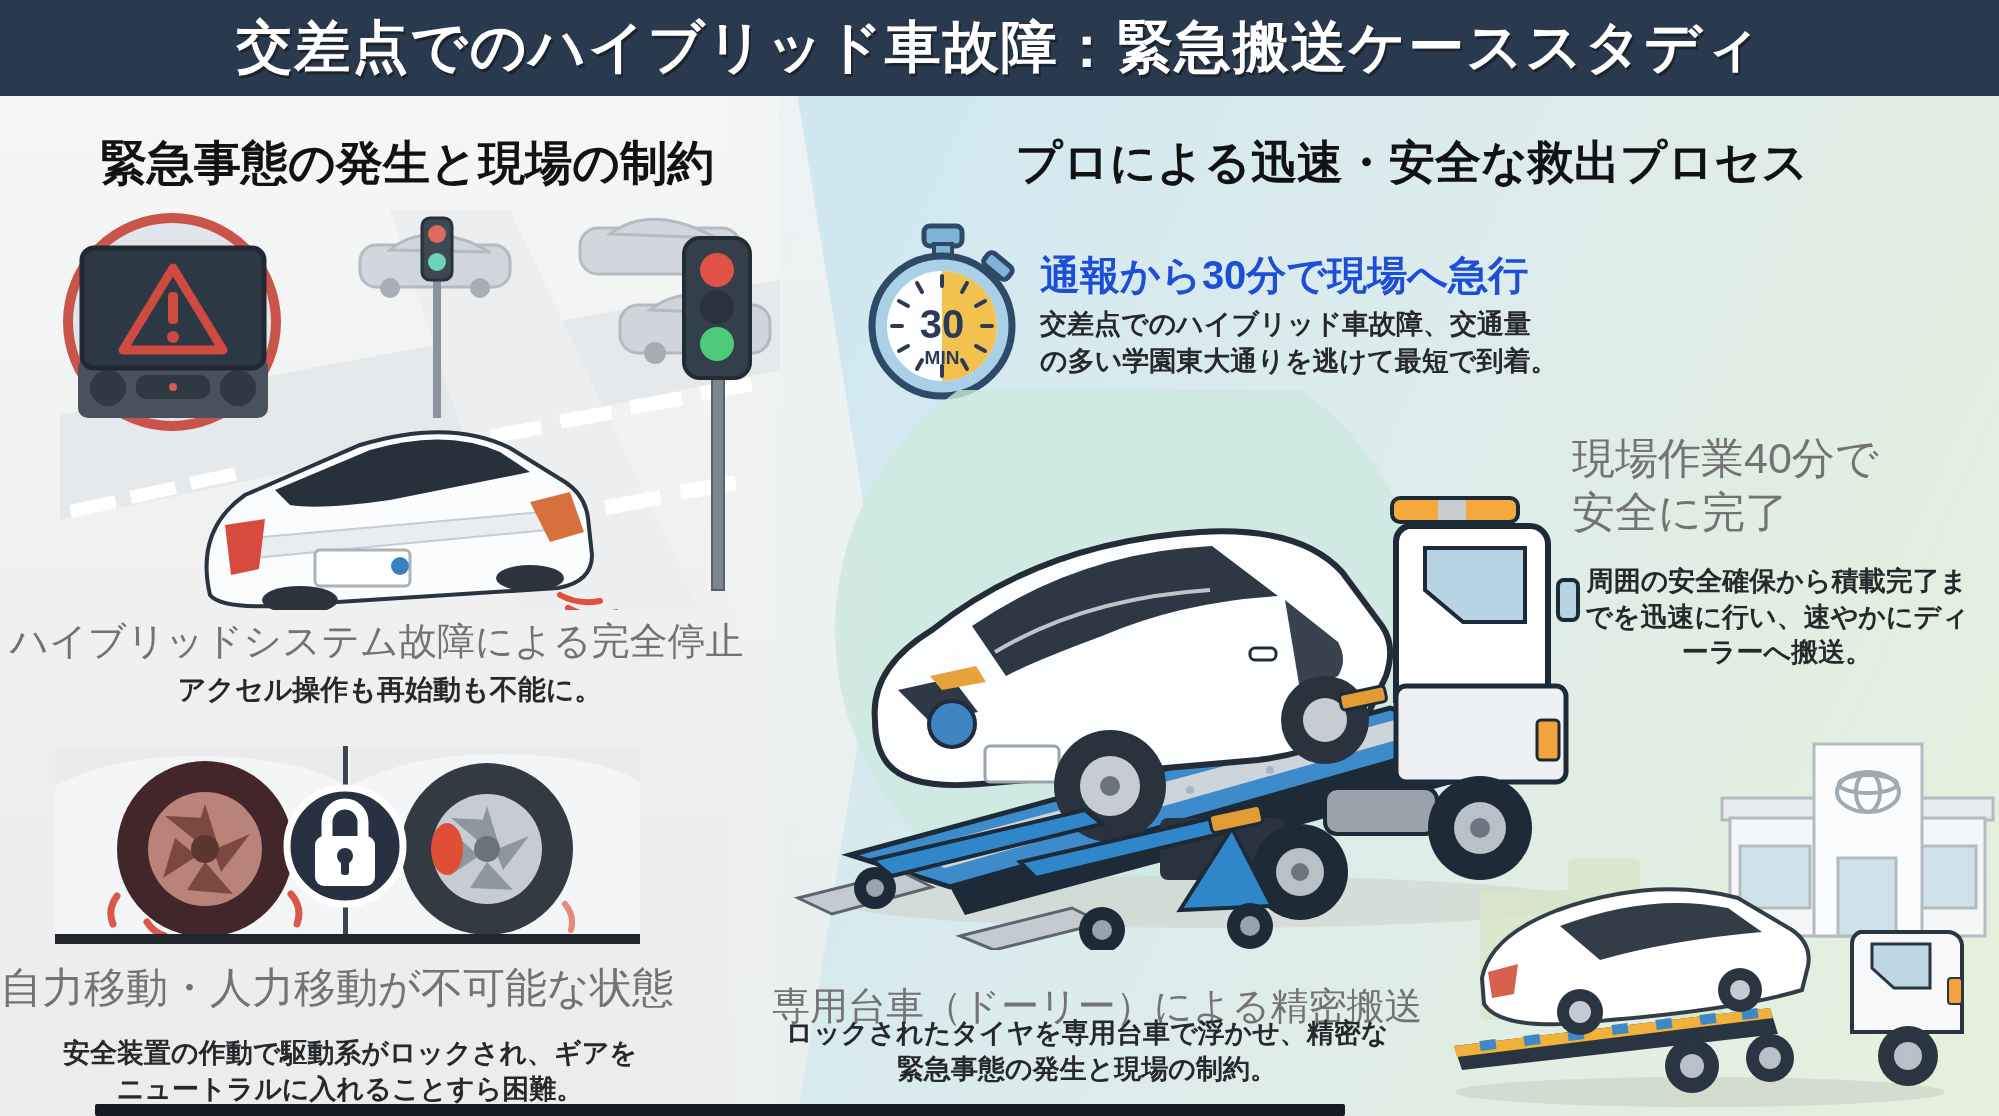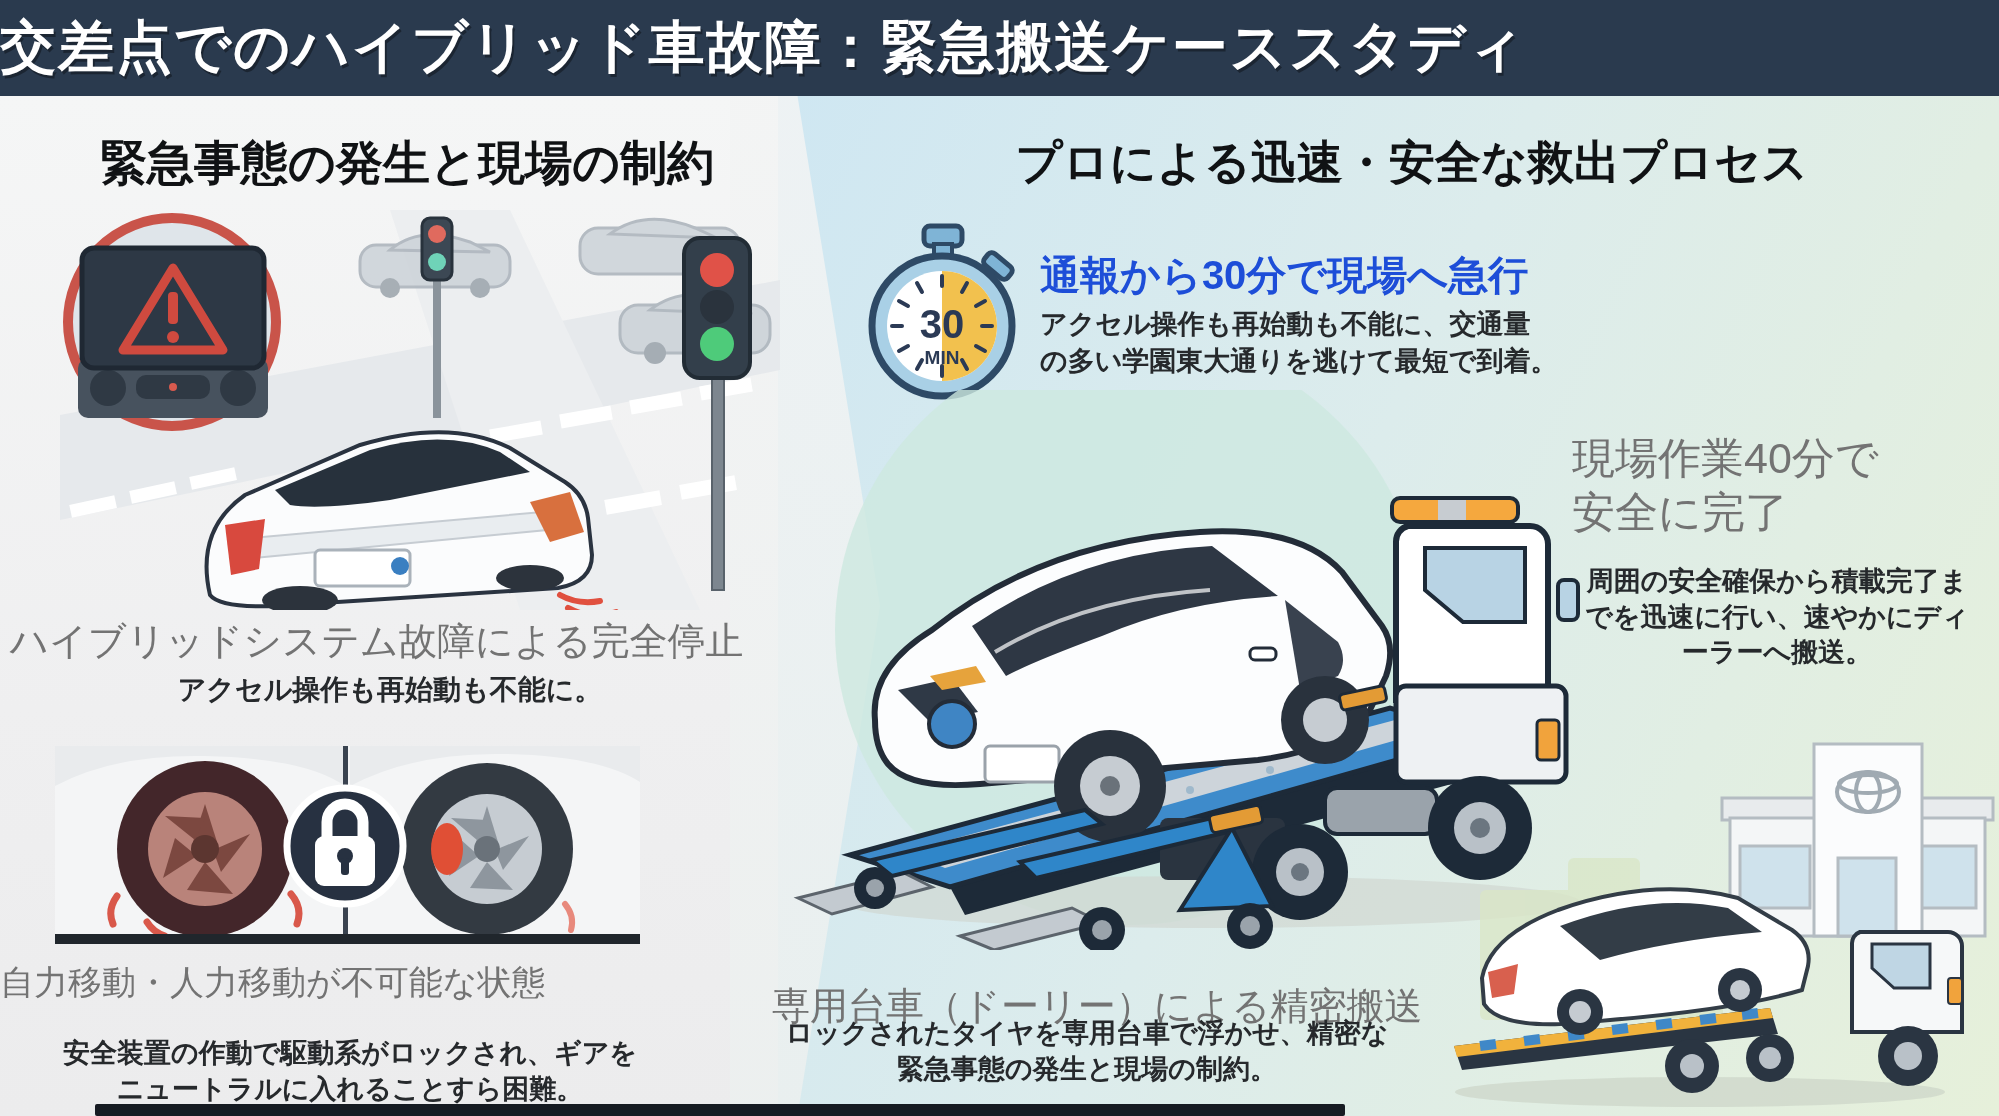--- a/index.html
+++ b/index.html
@@ -3,21 +3,21 @@
 <meta charset="utf-8">
 <style>
   html,body{margin:0;padding:0;background:#888;}
   .poster{
     position:relative;width:1999px;height:1116px;overflow:hidden;
     font-family:"Liberation Sans","DejaVu Sans",sans-serif;background:#f2f3f4;
   }
   
   .title-bar{
     position:absolute;top:0;left:0;width:100%;height:96px;
-    background:#2a3a4e;display:flex;align-items:center;
+    background:#2a3a4e;display:flex;align-items:center;justify-content:center;
   }
   .title-bar .title{
     color:#ffffff;font-size:56px;font-weight:800;letter-spacing:2px;white-space:nowrap;
     text-shadow:2px 3px 0 rgba(0,0,0,.35);
   }
   
   .left-panel{
     position:absolute;top:96px;left:0;width:778px;height:1020px;
     background:linear-gradient(180deg,#f5f6f6 0%,#efeff0 60%,#ececed 100%);
   }
@@ -35,21 +35,21 @@
     position:absolute;left:95px;top:1104px;width:1250px;height:12px;background:#161b22;border-radius:2px;
   }
   
   .sec-header{position:absolute;font-weight:800;color:#101214;white-space:nowrap;}
   .h-left{left:100px;top:132px;font-size:47px;}
   .h-right{left:1012px;top:132px;width:800px;font-size:46px;text-align:center;}
   .block-heading{position:absolute;font-weight:400;color:#737373;white-space:nowrap;}
   .block-body{position:absolute;font-weight:600;color:#26292c;text-align:center;line-height:1.32;}
   .bh-breakdown{left:10px;top:616px;width:760px;font-size:38px;}
   .bb-breakdown{left:10px;top:672px;width:760px;font-size:28px;}
-  .bh-immobile{left:0px;top:960px;width:700px;font-size:34px;}
+  .bh-immobile{left:0px;top:960px;width:700px;font-size:42px;}
   .bb-immobile{left:0px;top:1016px;width:700px;font-size:27px;margin-top:20px;}
   .bh-dispatch{position:absolute;left:1040px;top:248px;font-size:40px;font-weight:800;color:#1d4ed8;white-space:nowrap;}
   .bb-dispatch{position:absolute;left:1040px;top:306px;width:560px;font-size:27px;font-weight:600;color:#26292c;line-height:1.38;text-align:left;}
   .bh-onsite{left:1572px;top:432px;width:410px;font-size:43px;line-height:1.25;}
   .bb-onsite{left:1568px;top:564px;width:418px;font-size:27px;}
   .bh-dolly{left:772px;top:981px;width:630px;font-size:38px;}
   .bb-dolly{left:772px;top:1016px;width:630px;font-size:27px;}
   
   .illus{position:absolute;}
   svg{display:block;}
@@ -232,21 +232,21 @@
         <line x1="55" y1="149" x2="60" y2="140"></line>
           <line x1="105" y1="149" x2="100" y2="140"></line>
       </g>
       <text x="80" y="118" text-anchor="middle" font-size="40" font-weight="800" fill="#2b3a55">30</text>
       <text x="80" y="144" text-anchor="middle" font-size="19" font-weight="800" fill="#2b3a55">MIN</text>
     </svg>
   </div>
 
   <div class="bh-dispatch">通報から30分で現場へ急行</div>
   <div class="bb-dispatch">
-    <div>アクセル操作も再始動も不能に、交通量</div>
+    <div>交差点でのハイブリッド車故障、交通量</div>
     <div>の多い学園東大通りを逃けて最短で到着。</div>
   </div>
 
   <div class="illus" style="left:780px;top:390px;">
     <svg width="820" height="560" viewBox="0 0 820 560">
       <circle cx="350" cy="240" r="295" fill="#cde8e0" opacity="0.8"></circle>
       <ellipse cx="430" cy="512" rx="370" ry="26" fill="#cfd6cf" opacity="0.65"></ellipse>
 
       <g>
         <polygon points="170,497 705,345 705,385 185,525" fill="#1d2a38"></polygon>

